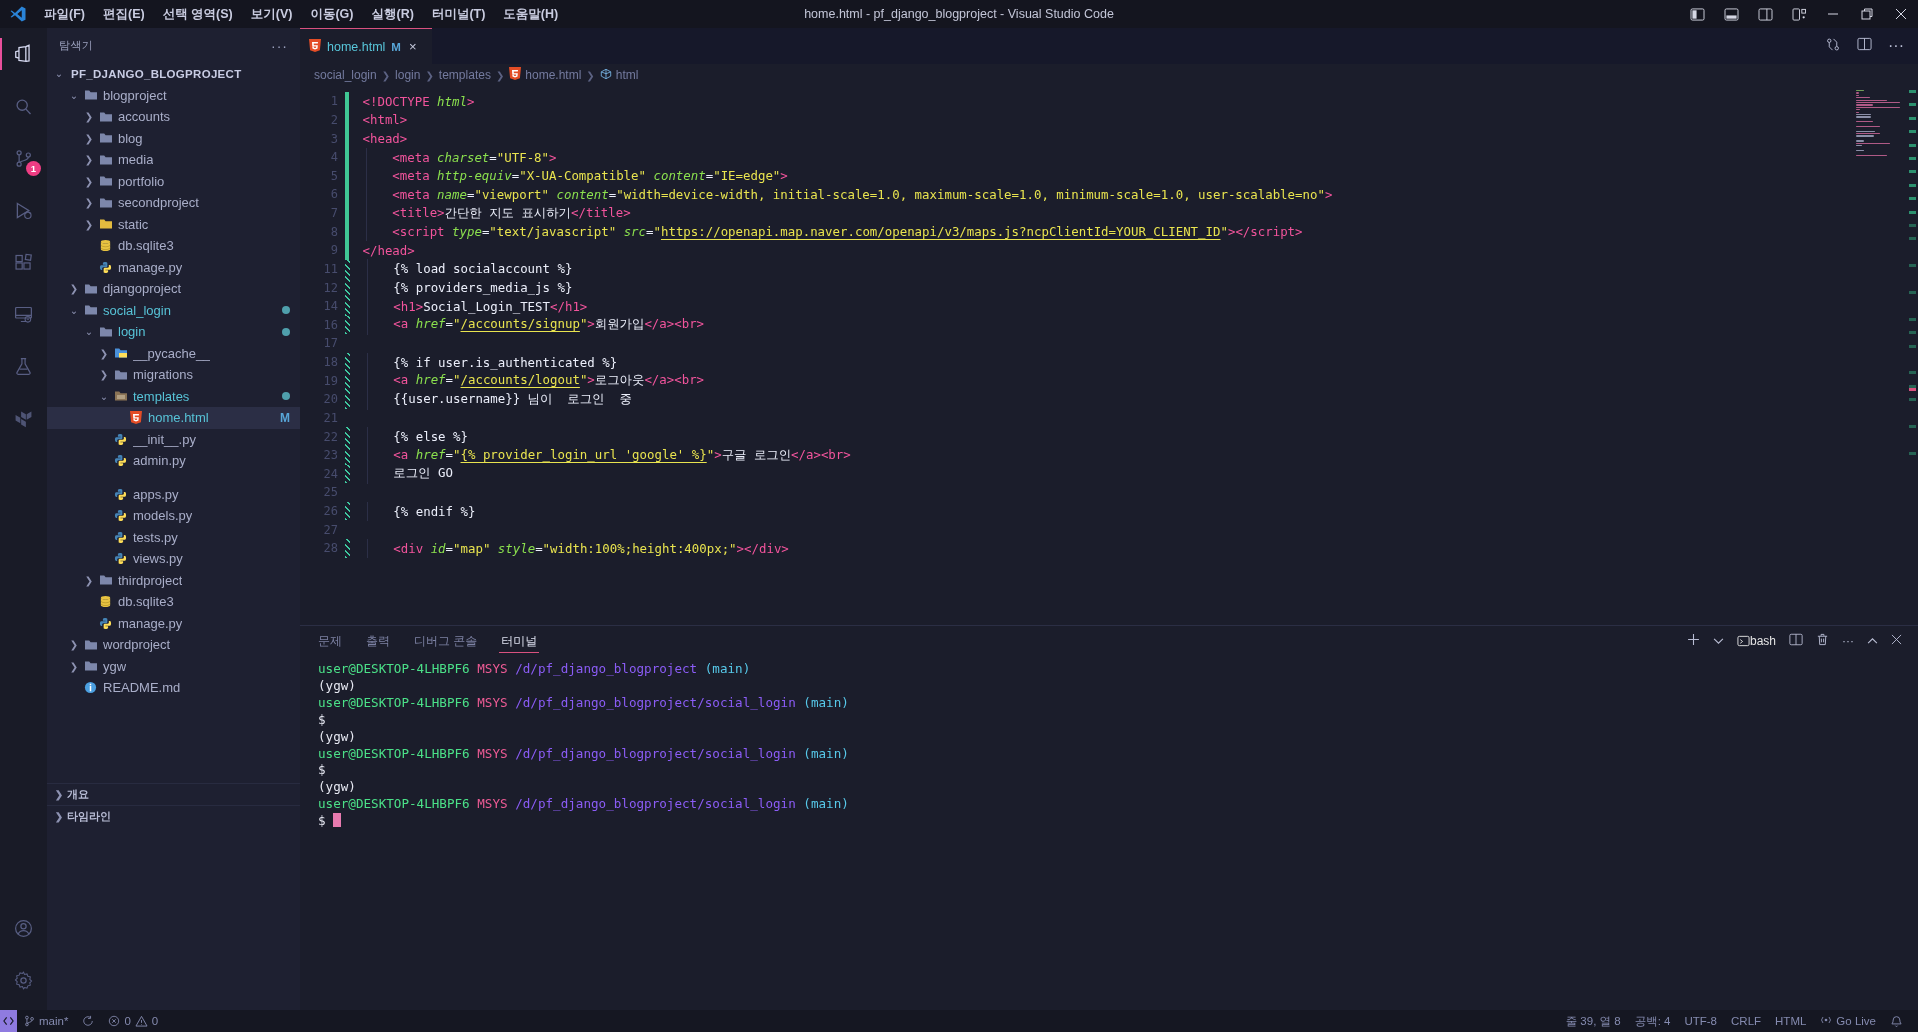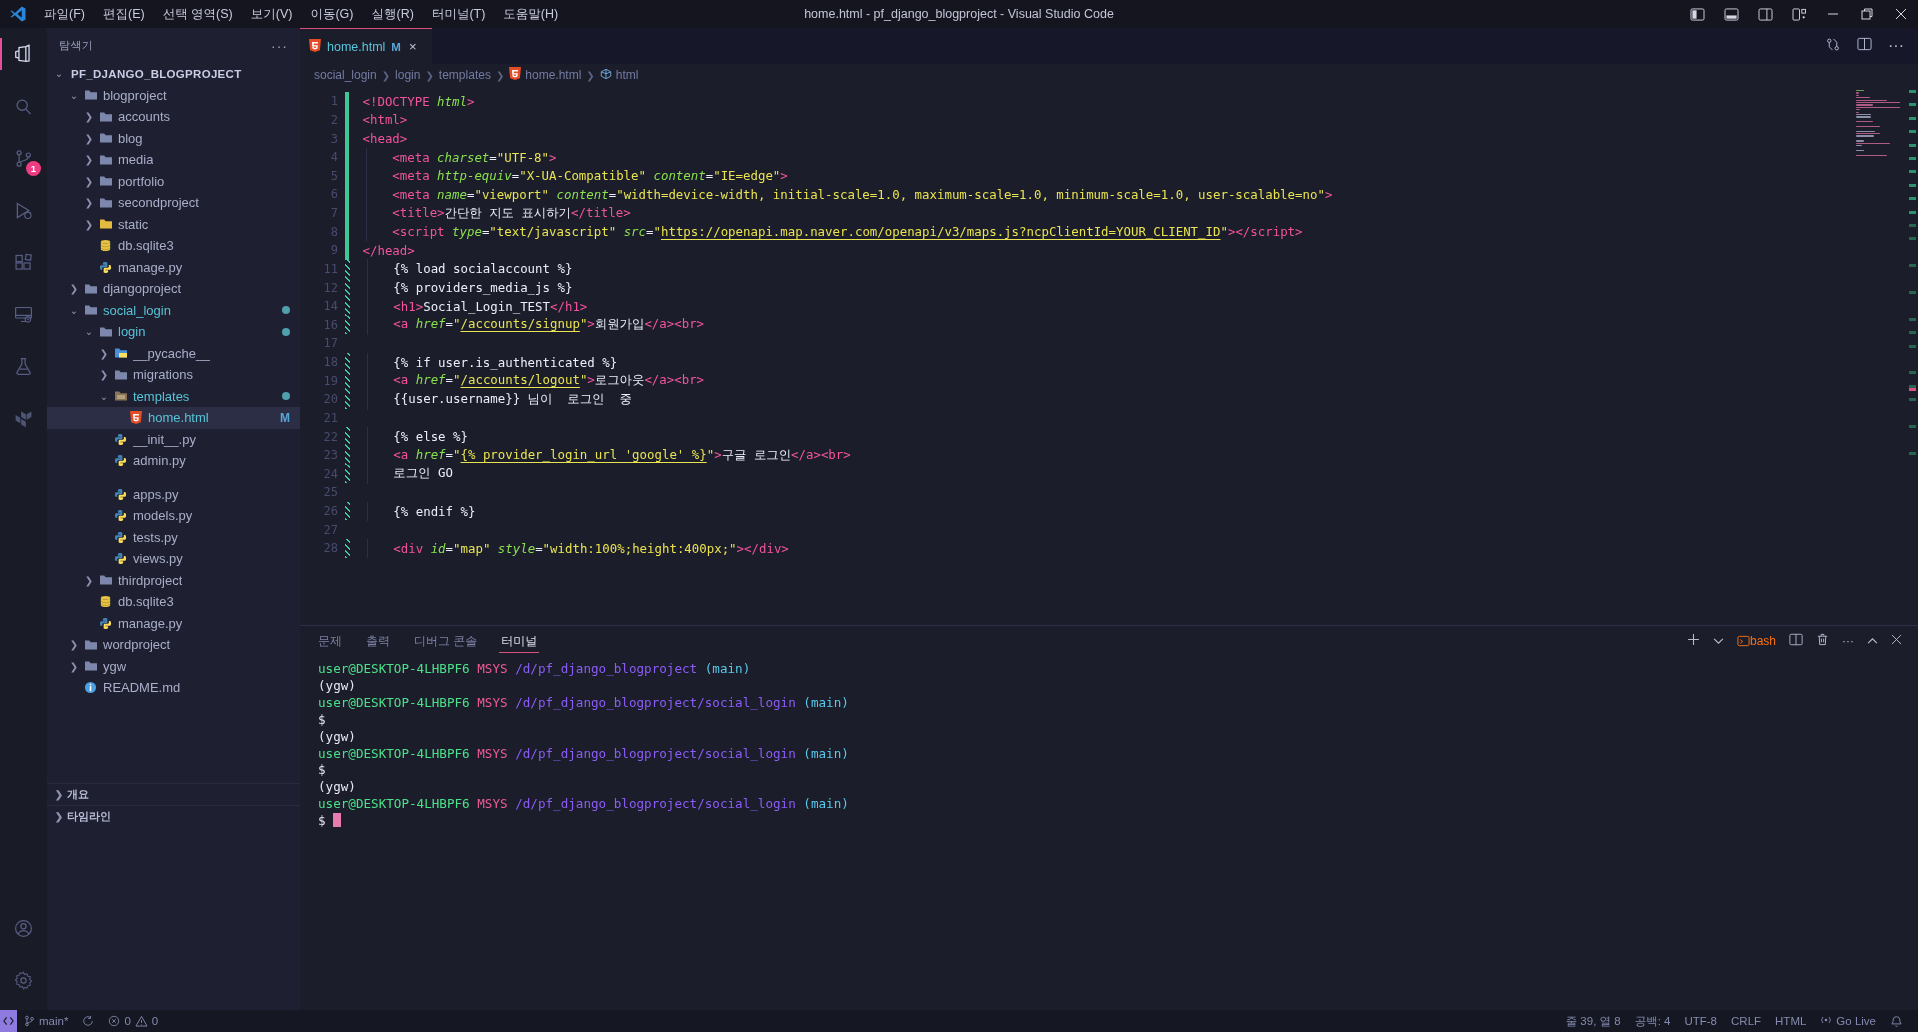--- a/index.html
+++ b/index.html
@@ -3,21 +3,21 @@
 <meta charset="utf-8">
 <style>
   * { margin:0; padding:0; box-sizing:border-box; }
   html,body { width:1918px; height:1032px; overflow:hidden; background:#14151f;
     font-family:"Liberation Sans", sans-serif; -webkit-font-smoothing:antialiased; }
   .mono { font-family:"DejaVu Sans Mono", monospace; }
 
   
   #titlebar { height:28px; background:#14151f; display:flex; align-items:center; color:#c9cce0; font-size:12.5px; position:relative; }
   #vscode-logo { width:18px; height:18px; margin:0 8px 0 9px; }
-  .menu-item { padding:0 9px; height:28px; line-height:28px; cursor:default; }
+  .menu-item { padding:0 9px; height:28px; line-height:28px; cursor:default;font-weight:bold; }
   #win-title { position:absolute; left:0; right:0; text-align:center; pointer-events:none; color:#c3c6d8; }
   #win-icons { margin-left:auto; display:flex; align-items:center; z-index:2; }
   .win-ic { width:34px; height:28px; display:flex; align-items:center; justify-content:center; color:#d5d7e4; }
   .win-ic svg { display:block; }
 
   #frame { display:flex; height:982px; }
   #activitybar { width:47px; background:#191b27; display:flex; flex-direction:column; align-items:center; position:relative; }
   .act-ic { width:47px; height:52px; display:flex; align-items:center; justify-content:center; color:#585e83; position:relative; cursor:pointer; }
   .act-ic.active { color:#d7dbf2; }
   .act-ic.active::before { content:""; position:absolute; left:0; top:10px; bottom:10px; width:2px; background:#e84f9b; }
@@ -71,21 +71,21 @@
   #overview { position:absolute; right:2px; top:0; width:8px; height:100%; }
   .ov { position:absolute; right:0; width:7px; height:3px; }
 
   
   #panel { height:385px; border-top:1px solid #2b2e44; background:#1b1d2b; display:flex; flex-direction:column; }
   #panel-tabs { height:30px; display:flex; align-items:center; padding-left:18px; gap:24px; font-size:12px; color:#7d82a4; position:relative; }
   .ptab { height:30px; line-height:30px; cursor:pointer; position:relative; }
   .ptab.active { color:#dde0ef; }
   .ptab.active::after { content:""; position:absolute; left:-2px; right:-2px; bottom:3px; height:1.5px; background:#d9517f; }
   #panel-actions { margin-left:auto; display:flex; align-items:center; gap:13px; padding-right:16px; color:#b9bdd4; }
-  #panel-actions .shell { display:flex; align-items:center; font-size:12px; color:#f97316; }
+  #panel-actions .shell { display:flex; align-items:center; font-size:12px; color:#e5e5e5; }
   #terminal { flex:1; padding:5px 0 0 18px; font-size:12.6px; line-height:16.9px; white-space:pre; }
   .t-user { color:#4be188; }
   .t-msys { color:#ee5b95; }
   .t-path { color:#8b5cf6; }
   .t-branch { color:#57c9ea; }
   .t-plain { color:#e6e8f2; }
   .t-cursor { display:inline-block; width:7.5px; height:14px; background:#e87bb0; vertical-align:-2px; }
 
   
   #statusbar { height:22px; background:#15172.0; background:#151722; display:flex; align-items:center; color:#858bb0; font-size:11.5px; }

